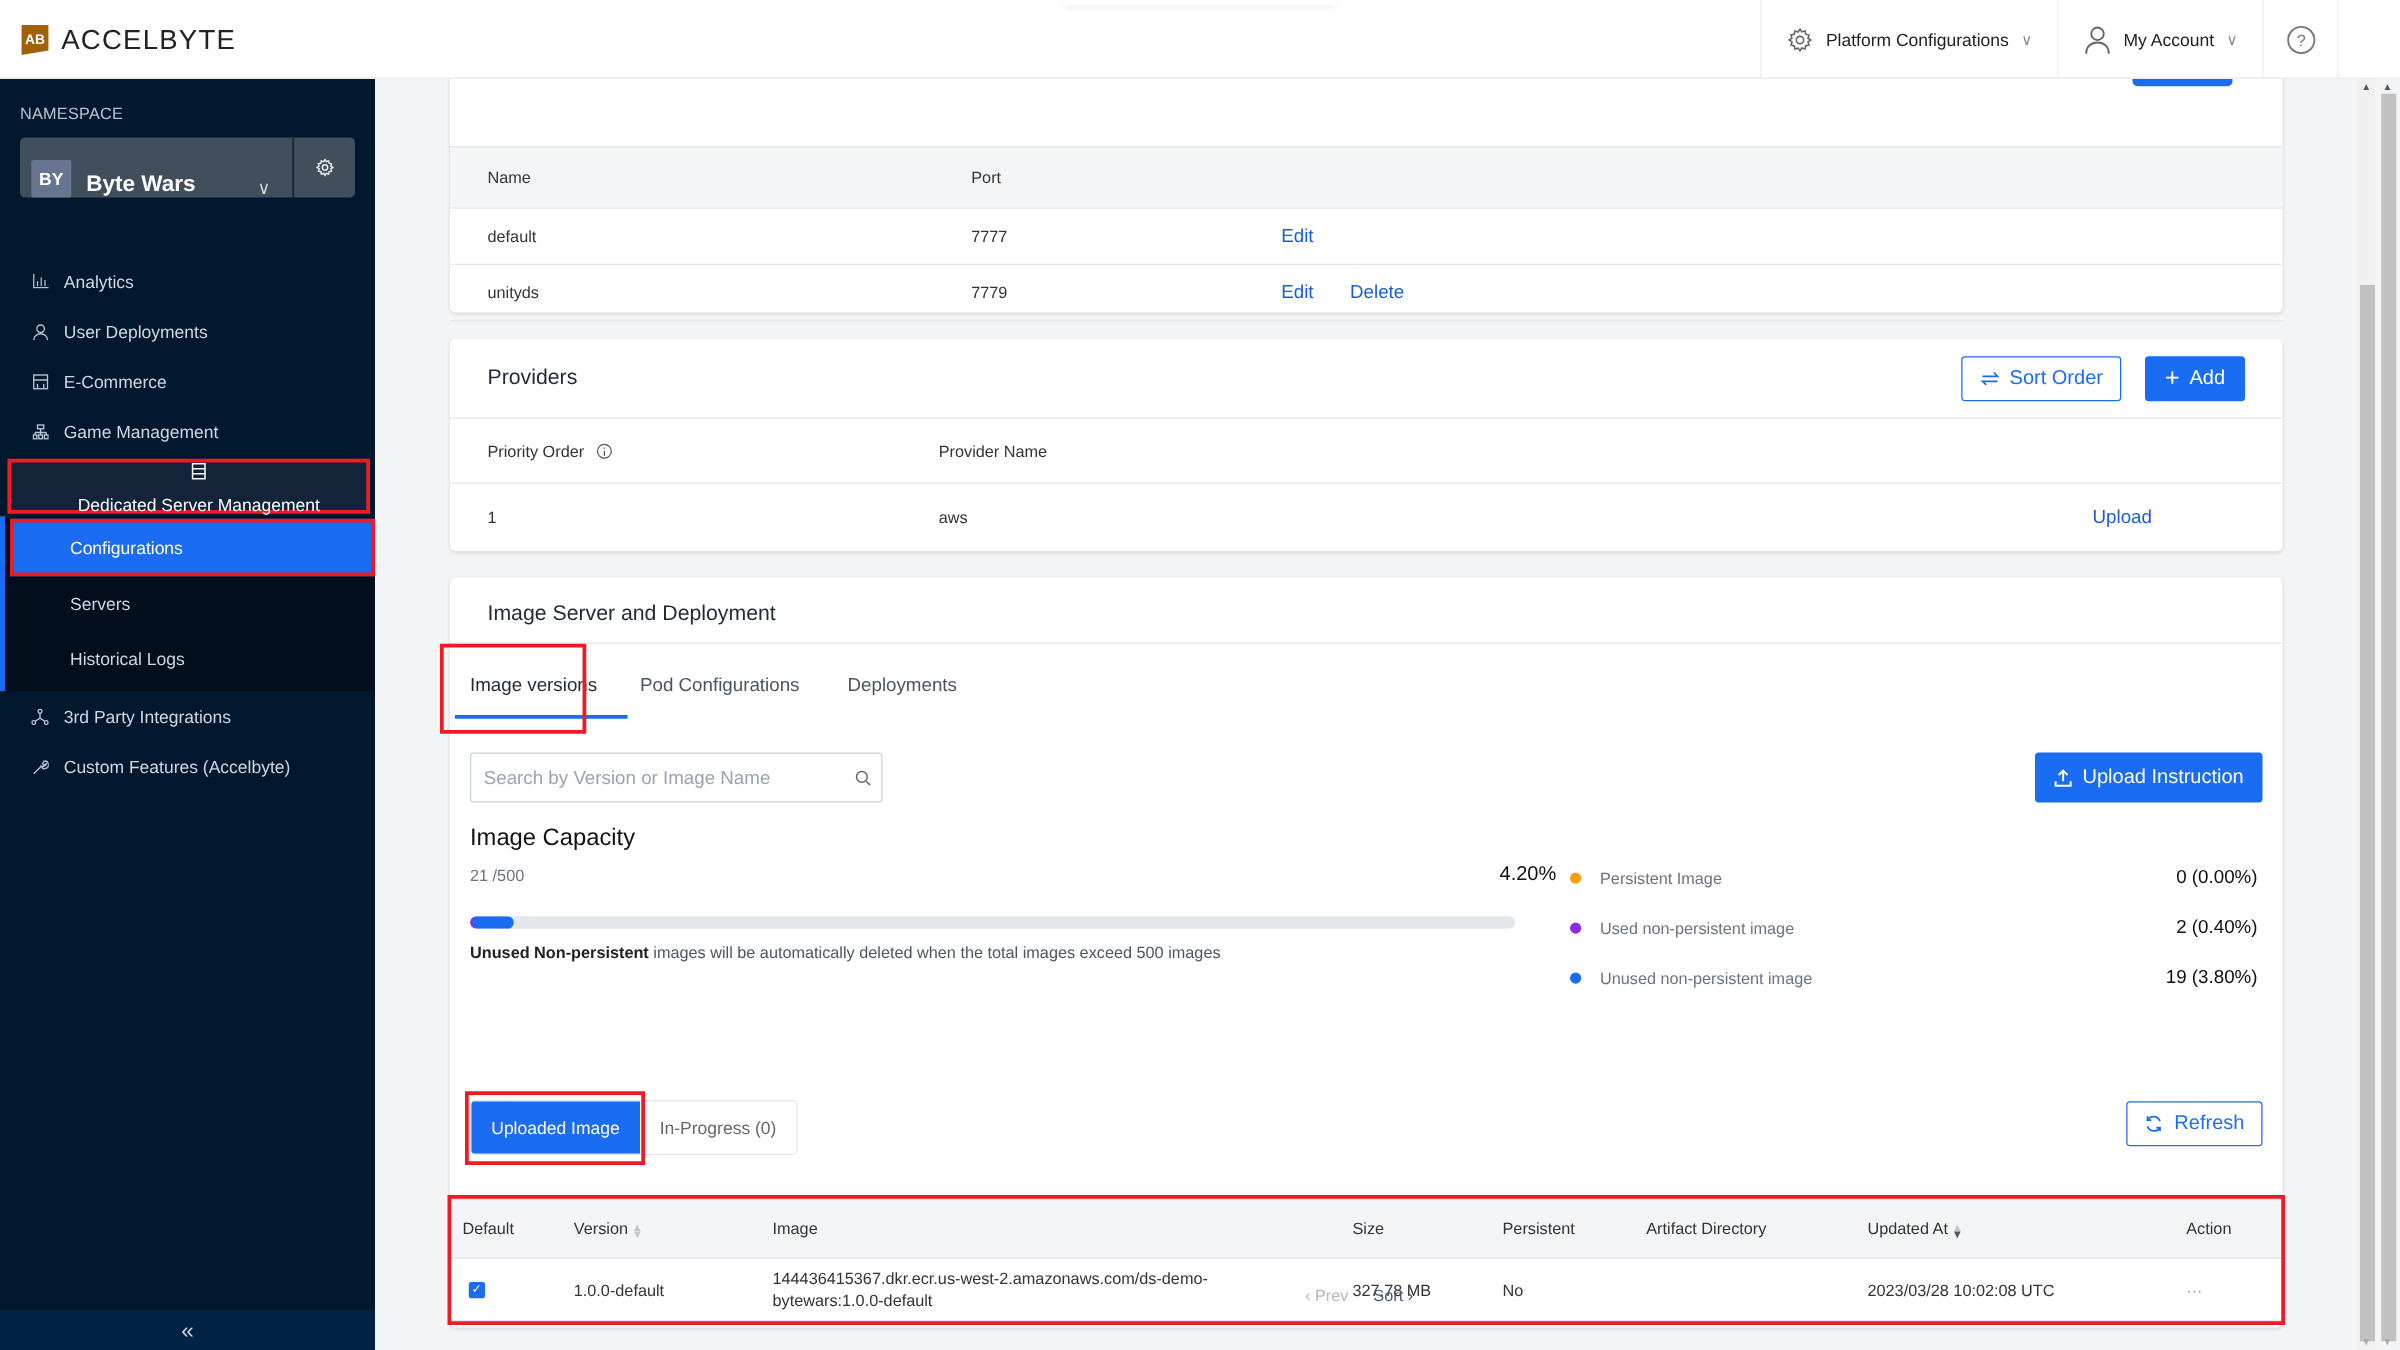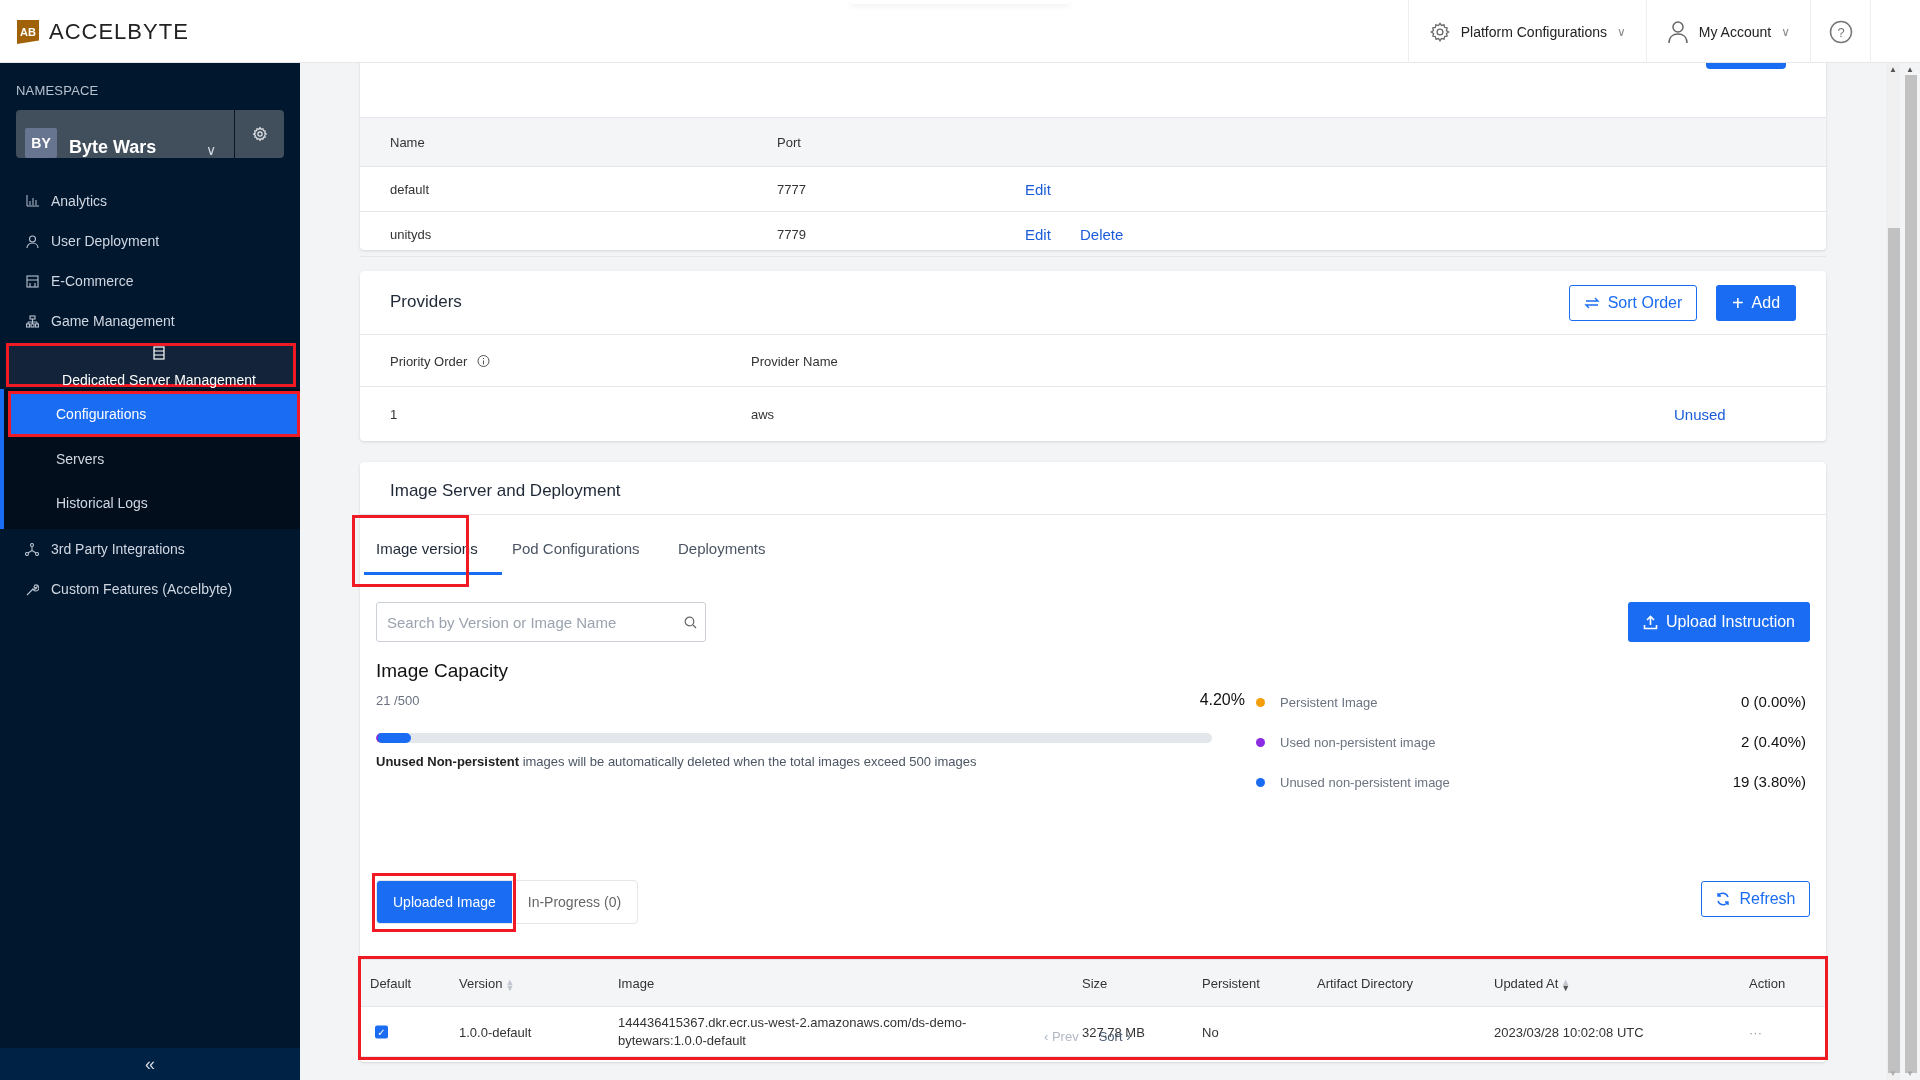--- a/index.html
+++ b/index.html
@@ -20,21 +20,21 @@
   .scroll-stub { width: 50px; border-left: 1px solid #eee; }
 
   
   .sidebar { position: absolute; left: 0; top: 63px; width: 300px; height: 1017px; background: #00172e; color: #cbd5e1; }
   .ns-label { position: absolute; left: 16px; top: 20px; font-size: 13px; color: #b8c2cf; letter-spacing: 0.2px; }
   .ns-box { position: absolute; left: 16px; top: 47px; width: 268px; height: 48px; background: #414e5c; border-radius: 4px; display: flex; align-items: flex-end; }
   .ns-badge { margin-left: 9px; width: 32px; height: 30px; background: #687590; color: #fff; font-weight: bold; font-size: 14px; display: flex; align-items: center; justify-content: center; border-radius: 2px; }
   .ns-name { margin-left: 12px; color: #fff; font-weight: bold; font-size: 18px; flex: 1; }
   .ns-chev { width: 28px; color: #d0d6df; font-size: 14px; }
   .ns-gear { width: 50px; height: 48px; border-left: 1px solid #0b1624; display: flex; align-items: center; justify-content: center; }
-  .nav { position: absolute; left: 0; top: 118px; width: 356px; }
+  .nav { position: absolute; left: 0; top: 142px; width: 356px; }
   .nav-item { height: 40px; display: flex; align-items: center; padding-left: 25px; font-size: 14px; color: #d0d7e2; gap: 12px; }
   .nav-item .ico { width: 14px; height: 14px; display: flex; align-items: center; justify-content: center; color: #b8c2cf; }
   .nav-item.active { background: #13243a; color: #fff; margin: 2px 4px 2px 6px; width: 290px; border: 3px solid #ef1a24; padding-left: 16px; height: 44px; flex-direction: column; }
   .sub-group { border-left: 4px solid #1a6cf2; background: #020e1c; margin-left: 0; width: 300px; padding: 2px 0 4px; }
   .sub-item { height: 44px; display: flex; align-items: center; padding-left: 52px; font-size: 14px; color: #d0d7e2; }
   .sub-item.active { background: #1a6cf2; color: #fff; margin: 0 2px 0 4px; border: 3px solid #ef1a24; padding-left: 45px; width: 292px; height: 46px; }
   .collapse-bar { position: absolute; left: 0; bottom: 0; width: 300px; height: 32px; background: #002244; display: flex; align-items: center; justify-content: center; color: #d0d7e2; font-size: 18px; }
 
   
   .main { position: absolute; left: 300px; top: 63px; width: 1590px; height: 1017px; overflow: hidden; }
@@ -153,21 +153,21 @@
         </span>
       <span>Analytics</span>
     </div>
     <div class="nav-item">
       <span class="ico">
           <svg width="13" height="13" viewBox="0 0 13 13" fill="none" stroke="#b8c2cf" stroke-width="1.1">
             <circle cx="6.5" cy="4" r="3"></circle>
             <path d="M1 13c0-3 2.5-5 5.5-5s5.5 2 5.5 5"></path>
           </svg>
         </span>
-      <span>User Deployment</span>
+      <span>User Deployments</span>
     </div>
     <div class="nav-item">
       <span class="ico">
           <svg width="13" height="13" viewBox="0 0 13 13" fill="none" stroke="#b8c2cf" stroke-width="1.1">
             <rect x="1" y="1" width="11" height="11"></rect>
             <path d="M1 5h11M4 8v4M9 8v4"></path>
           </svg>
         </span>
       <span>E-Commerce</span>
     </div>
@@ -261,21 +261,21 @@
         <svg width="13" height="13" viewBox="0 0 13 13" style="margin-left:6px;vertical-align:-2px" fill="none" stroke="#555" stroke-width="1">
             <circle cx="6.5" cy="6.5" r="5.5"></circle>
             <path d="M6.5 6v4M6.5 3.5v1"></path>
           </svg>
       </span>
       <span class="cell" style="left:391px">Provider Name</span>
     </div>
     <div class="tbl-row" style="top:116px;height:54px;border-bottom:none;">
       <span class="cell" style="left:30px">1</span>
       <span class="cell" style="left:391px">aws</span>
-      <span class="cell link" style="left:1314px">Unused</span>
+      <span class="cell link" style="left:1314px">Upload</span>
     </div>
   </div>
 
   <div class="card card3">
     <div class="card-title" style="top:19px">Image Server and Deployment</div>
 
     <div class="tabs">
       <span class="tab active" style="left:16px">Image versions</span>
       <span class="tab" style="left:152px">Pod Configurations</span>
       <span class="tab" style="left:318px">Deployments</span>

